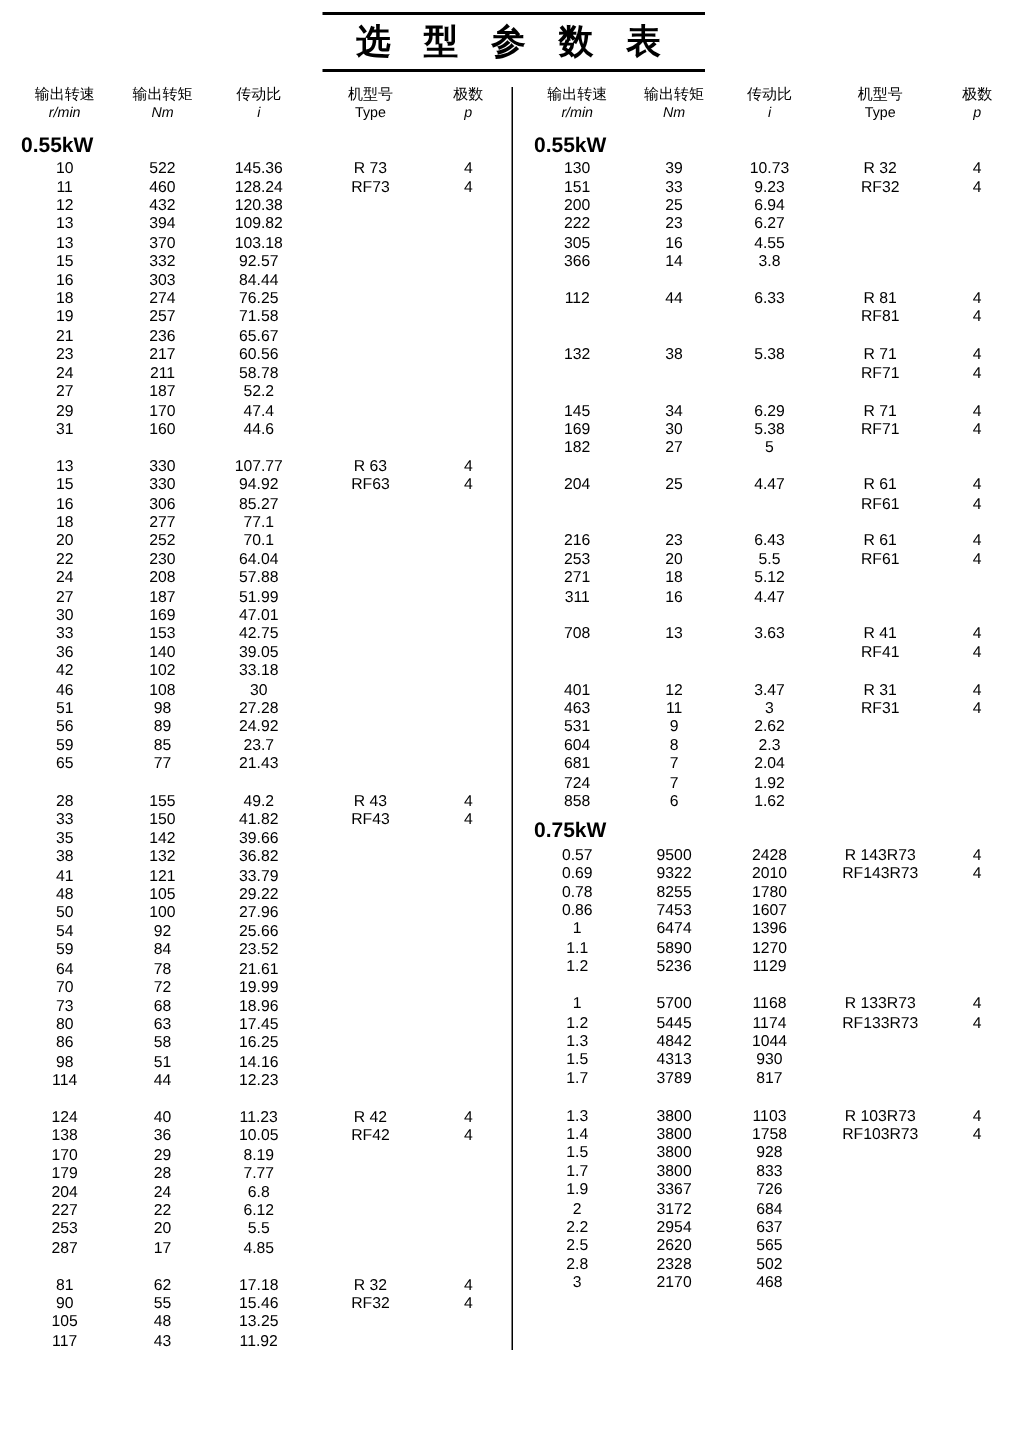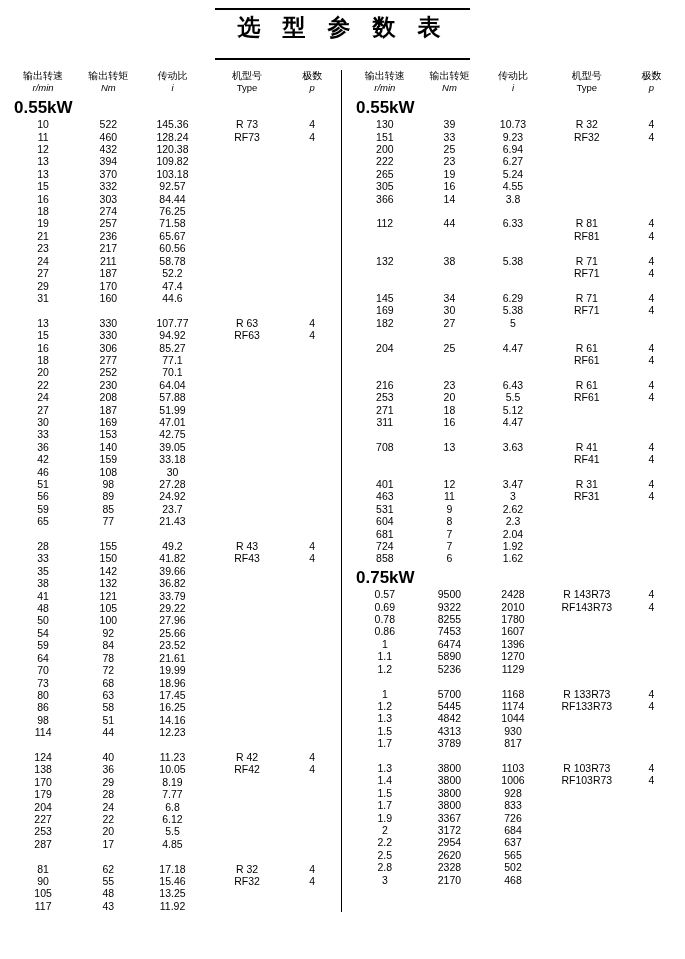--- a/index.html
+++ b/index.html
@@ -25,21 +25,21 @@
   .title-wrap {
     text-align: center;
     margin: 2px 0 4px 0;
   }
   .title {
     display: inline-block;
     font-family: "DejaVu Sans", sans-serif;
     font-size: 23px;
     font-weight: bold;
     letter-spacing: 7px;
-    padding: 0 22px 15px 22px;
+    padding: 0 22px 3px 22px;
     border-bottom: 2px solid #000;
     border-top: 2px solid #000;
     padding-top: 2px;
   }
   .columns {
     display: flex;
     width: 665px;
     margin-top: 10px;
   }
   .col {
@@ -80,21 +80,21 @@
   }
   .hdr-row2 td.non-ital {
     font-style: normal;
   }
   .c1 { width: 64px; }
   .c2 { width: 62px; }
   .c3 { width: 62px; }
   .c4 { width: 82px; }
   .c5 { width: 44px; }
   .kw {
-    font-size: 17px;
+    font-size: 14px;
     font-weight: bold;
     text-align: left !important;
     padding: 7px 0 4px 4px !important;
     line-height: 20px;
     font-family: "Liberation Sans", sans-serif;
   }
   .spacer td {
     height: 9px;
     line-height: 9px;
   }
@@ -309,21 +309,21 @@
             </tr>
             <tr>
               <td class="c1">36</td>
               <td class="c2">140</td>
               <td class="c3">39.05</td>
               <td class="c4"></td>
               <td class="c5"></td>
             </tr>
             <tr>
               <td class="c1">42</td>
-              <td class="c2">159</td>
+              <td class="c2">102</td>
               <td class="c3">33.18</td>
               <td class="c4"></td>
               <td class="c5"></td>
             </tr>
             <tr>
               <td class="c1">46</td>
               <td class="c2">108</td>
               <td class="c3">30</td>
               <td class="c4"></td>
               <td class="c5"></td>
@@ -606,27 +606,20 @@
               <td class="c5"></td>
             </tr>
             <tr>
               <td class="c1">222</td>
               <td class="c2">23</td>
               <td class="c3">6.27</td>
               <td class="c4"></td>
               <td class="c5"></td>
             </tr>
             <tr>
-              <td class="c1">265</td>
-              <td class="c2">19</td>
-              <td class="c3">5.24</td>
-              <td class="c4"></td>
-              <td class="c5"></td>
-            </tr>
-            <tr>
               <td class="c1">305</td>
               <td class="c2">16</td>
               <td class="c3">4.55</td>
               <td class="c4"></td>
               <td class="c5"></td>
             </tr>
             <tr>
               <td class="c1">366</td>
               <td class="c2">14</td>
               <td class="c3">3.8</td>
@@ -904,21 +897,21 @@
             <tr>
               <td class="c1">1.3</td>
               <td class="c2">3800</td>
               <td class="c3">1103</td>
               <td class="c4">R 103R73</td>
               <td class="c5">4</td>
             </tr>
             <tr>
               <td class="c1">1.4</td>
               <td class="c2">3800</td>
-              <td class="c3">1006</td>
+              <td class="c3">1758</td>
               <td class="c4">RF103R73</td>
               <td class="c5">4</td>
             </tr>
             <tr>
               <td class="c1">1.5</td>
               <td class="c2">3800</td>
               <td class="c3">928</td>
               <td class="c4"></td>
               <td class="c5"></td>
             </tr>

